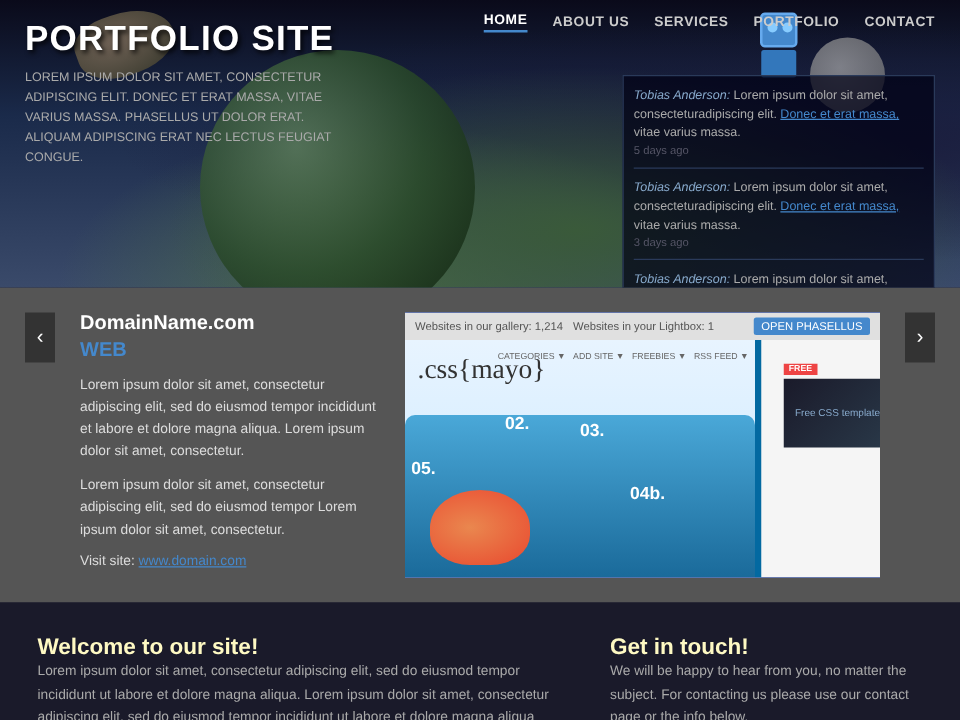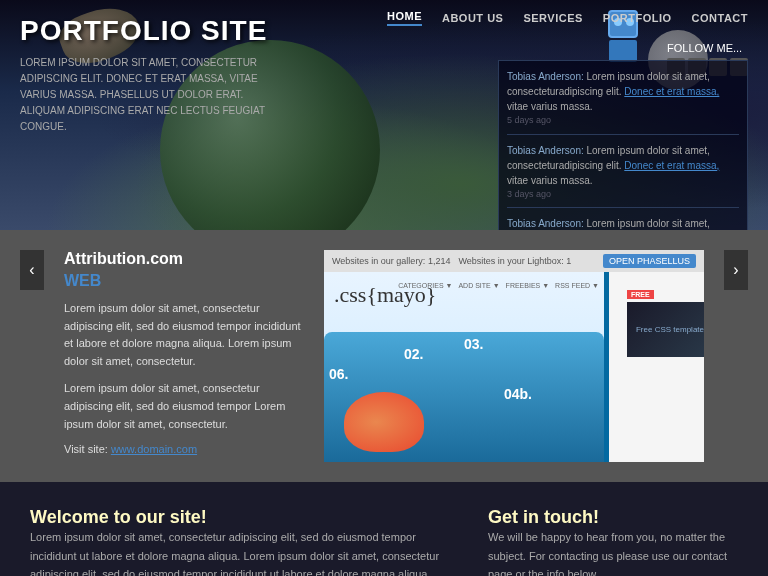--- a/index.html
+++ b/index.html
@@ -134,21 +134,21 @@
     }
     .testimonial-item {
       margin-bottom: 8px;
       font-size: 10px;
       line-height: 1.5;
       color: #aaa;
       border-bottom: 1px solid #2a3a5a;
       padding-bottom: 6px;
     }
     .testimonial-item:last-child { border-bottom: none; margin-bottom: 0; }
-    .testimonial-item .author { color: #88aacc; }
+    .testimonial-item .author { color: #88aacc; font-style: italic; }
     .testimonial-item .link { color: #4488cc; text-decoration: underline; cursor: pointer; }
     .testimonial-item .time { color: #556; font-size: 9px; }
 
     
     .middle {
       background: #555;
       padding: 20px;
       display: flex;
       gap: 20px;
       align-items: stretch;
@@ -326,29 +326,20 @@
     <span class="nav-item">SERVICES</span>
     <span class="nav-item">PORTFOLIO</span>
     <span class="nav-item">CONTACT</span>
   </nav>
 
   <div class="hero-title">
     <h1>PORTFOLIO SITE</h1>
   </div>
   <div class="hero-subtitle">LOREM IPSUM DOLOR SIT AMET, CONSECTETUR ADIPISCING ELIT. DONEC ET ERAT MASSA, VITAE VARIUS MASSA. PHASELLUS UT DOLOR ERAT. ALIQUAM ADIPISCING ERAT NEC LECTUS FEUGIAT CONGUE.</div>
 
-  <div class="follow-box" style="top:42px;">
-    <div class="follow-label">FOLLOW ME...</div>
-    <div class="follow-icons">
-      <span class="follow-icon"></span>
-      <span class="follow-icon"></span>
-      <span class="follow-icon"></span>
-      <span class="follow-icon"></span>
-    </div>
-  </div>
 
   <div class="testimonials-box">
     <div class="testimonial-item">
       <span class="author">Tobias Anderson:</span>
       <span> Lorem ipsum dolor sit amet, consecteturadipiscing elit.</span>
       <span class="link">Donec et erat massa,</span>
       <span> vitae varius massa.</span>
       <div class="time">5 days ago</div>
     </div>
     <div class="testimonial-item">
@@ -365,21 +356,21 @@
       
       
     </div>
   </div>
 </div>
 
 <div class="middle">
   <div class="arrow-btn">‹</div>
 
   <div class="middle-left">
-    <div class="domain-title">Attribution.com</div>
+    <div class="domain-title">DomainName.com</div>
     <div class="domain-sub">WEB</div>
     <p>Lorem ipsum dolor sit amet, consectetur adipiscing elit, sed do eiusmod tempor incididunt et labore et dolore magna aliqua. Lorem ipsum dolor sit amet, consectetur.</p>
     <p>Lorem ipsum dolor sit amet, consectetur adipiscing elit, sed do eiusmod tempor Lorem ipsum dolor sit amet, consectetur.</p>
     <div class="visit">
       <span>Visit site:</span>
       <a href="#">www.domain.com</a>
     </div>
   </div>
 
   <div class="gallery-box">
@@ -392,22 +383,22 @@
       <div class="gallery-main">
         <div class="css-mayo-title">.css{mayo}</div>
         <div class="gallery-categories">
           <span style="font-size:7px;color:#666;margin-right:3px;">CATEGORIES ▼</span>
           <span style="font-size:7px;color:#666;margin-right:3px;">ADD SITE ▼</span>
           <span style="font-size:7px;color:#666;margin-right:3px;">FREEBIES ▼</span>
           <span style="font-size:7px;color:#666;">RSS FEED ▼</span>
         </div>
         <div class="gallery-ocean">
           <div class="gallery-fish"></div>
-          <span class="gallery-num" style="bottom:80px;left:5px;">06.</span>
-          <span class="gallery-num" style="bottom:100px;left:80px;">02.</span>
+          <span class="gallery-num" style="bottom:80px;left:5px;">05.</span>
+          <span class="gallery-num" style="bottom:116px;left:80px;">02.</span>
           <span class="gallery-num" style="bottom:110px;left:140px;">03.</span>
           <span class="gallery-num" style="bottom:60px;left:180px;">04b.</span>
         </div>
       </div>
       <div class="gallery-sidebar">
         <div class="free-badge">FREE</div>
         <div class="freebie-img">
           <div style="text-align:center;color:#88aacc;font-size:8px;">Free CSS templates</div>
         </div>
       </div>

